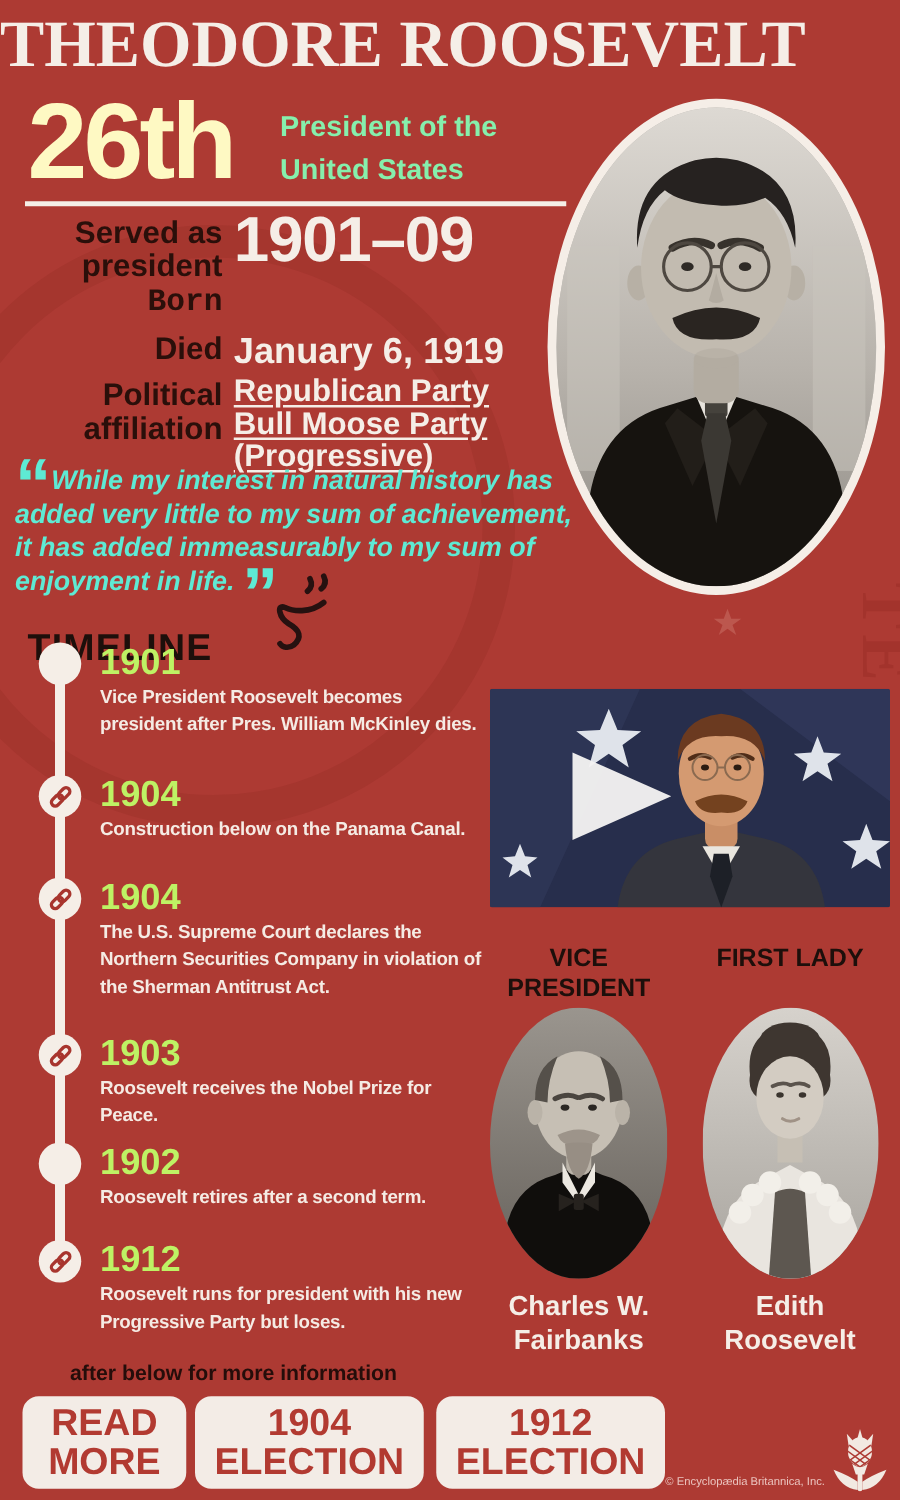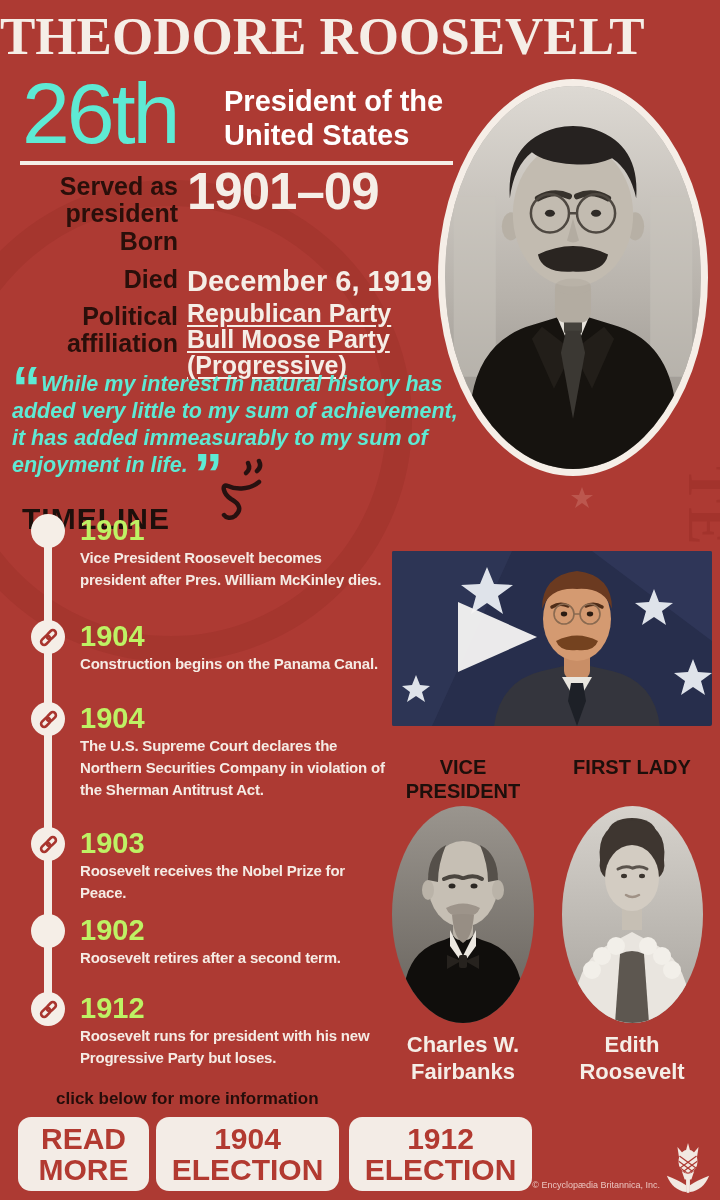--- a/index.html
+++ b/index.html
@@ -12,32 +12,32 @@
   
   .wm-ring { position:absolute; left:-70px; top:180px; width:430px; height:430px;
     border:26px solid rgba(95,16,11,0.10); border-radius:50%; }
   .wm-te { position:absolute; left:676px; top:466px; font-family:"Liberation Serif","DejaVu Serif",serif;
     font-weight:bold; font-size:56px; color:rgba(120,22,15,0.18); writing-mode:vertical-rl; letter-spacing:4px; }
   .wm-star { position:absolute; left:570px; top:486px; width:24px; height:24px; opacity:0.35; }
   
   .title { position:absolute; top:6px; left:0; width:596px; text-align:center;
     font-family:"Liberation Serif","DejaVu Serif",serif; font-weight:bold;
     font-size:53px; color:#f5eee7; white-space:nowrap; }
-  .ordinal { position:absolute; left:22px; top:70px; font-size:86px; font-weight:normal;
-    color:#5eead4; letter-spacing:-3px; line-height:1; }
+  .ordinal { position:absolute; left:22px; top:70px; font-size:86px; font-weight:bold;
+    color:#fef9c3; letter-spacing:-3px; line-height:1; }
   .ordinal-caption { position:absolute; left:224px; top:84px; width:235px;
-    font-size:29px; font-weight:bold; color:#ffffff; line-height:34px; }
+    font-size:23px; font-weight:bold; color:#86efac; line-height:34px; }
   .rule { position:absolute; left:20px; top:161px; width:433px; height:4px; background:#f5eee7; }
   
   .f-label { position:absolute; width:160px; text-align:right; font-weight:bold;
     color:#2a0f0a; font-size:25px; line-height:27px; }
   .f-value { position:absolute; left:187px; font-weight:bold; color:#f5eee7; }
   .lbl-served { left:18px; top:173px; }
   .val-served { top:166px; font-size:51px; letter-spacing:-1px; line-height:1; }
-  .lbl-born   { left:18px; top:228px; }
+  .lbl-born   { left:18px; top:228px;font-family:Liberation Mono, monospace; }
   .val-born   { top:227px; font-size:29px; }
   .lbl-died   { left:18px; top:266px; }
   .val-died   { top:265px; font-size:29px; }
   .lbl-pol    { left:18px; top:303px; }
   .val-pol    { top:300px; font-size:25px; line-height:26px; width:265px; }
   .val-pol a  { color:#f5eee7; text-decoration:underline; text-underline-offset:3px; }
   
   .quote { position:absolute; left:12px; top:371px; width:446px;
     color:#5eead4; font-weight:bold; font-style:italic; font-size:21.5px; line-height:27px; }
   .qmark { font-style:normal; font-size:58px; line-height:0; position:relative; letter-spacing:-3px; }
@@ -107,21 +107,21 @@
 
   <div class="title">THEODORE ROOSEVELT</div>
   <div class="ordinal">26th</div>
   <div class="ordinal-caption">President of the United States</div>
   <div class="rule"></div>
 
   <div class="f-label lbl-served">Served as president</div>
   <div class="f-value val-served">1901–09</div>
   <div class="f-label lbl-born">Born</div>
   <div class="f-label lbl-died">Died</div>
-  <div class="f-value val-died">December 6, 1919</div>
+  <div class="f-value val-died">January 6, 1919</div>
   <div class="f-label lbl-pol">Political affiliation</div>
   <div class="f-value val-pol">
     <a href="#">Republican Party</a><br>
     <a href="#">Bull Moose Party (Progressive)</a>
   </div>
 
   <div class="quote"><span class="qmark open">“</span><span>While my interest in natural history has added very little to my sum of achievement, it has added immeasurably to my sum of enjoyment in life.</span><span class="qmark close">”</span></div>
 
   <div class="tl-heading">TIMELINE</div>
   <svg class="squiggle" viewBox="0 0 58 66">
@@ -144,21 +144,21 @@
     <span class="tl-dot">
         <svg viewBox="0 0 24 24">
           <g fill="none" stroke="#a8352e" stroke-width="3" stroke-linecap="round" transform="rotate(-45 12 12)">
             <rect x="1.5" y="8.5" width="12" height="7" rx="3.5"></rect>
             <rect x="10.5" y="8.5" width="12" height="7" rx="3.5"></rect>
           </g>
         </svg>
       </span>
     <div class="tl-body">
       <div class="tl-year">1904</div>
-      <div class="tl-desc">Construction begins on the Panama Canal.</div>
+      <div class="tl-desc">Construction below on the Panama Canal.</div>
     </div>
   </div>
   <div class="tl-ev ev3">
     <span class="tl-dot">
         <svg viewBox="0 0 24 24">
           <g fill="none" stroke="#a8352e" stroke-width="3" stroke-linecap="round" transform="rotate(-45 12 12)">
             <rect x="1.5" y="8.5" width="12" height="7" rx="3.5"></rect>
             <rect x="10.5" y="8.5" width="12" height="7" rx="3.5"></rect>
           </g>
         </svg>
@@ -333,21 +333,21 @@
       <path d="M71 62 q8 -3 14 1" stroke="#5a534c" stroke-width="3" fill="none" stroke-linecap="round"></path>
       <ellipse cx="62" cy="70" rx="3" ry="2.2" fill="#3a342e"></ellipse>
       <ellipse cx="80" cy="70" rx="3" ry="2.2" fill="#3a342e"></ellipse>
       <path d="M64 89 q6 4 13 0" stroke="#a09286" stroke-width="2.5" fill="none" stroke-linecap="round"></path>
     </svg>
   </div>
 
   <div class="pname pname-fl">Edith Roosevelt</div>
   <div class="pname pname-vp">Charles W. Fairbanks</div>
 
-  <div class="cta">click below for more information</div>
+  <div class="cta">after below for more information</div>
   <div class="btn btn-read">
     <span>READ</span>
     <span>MORE</span>
   </div>
   <div class="btn btn-1904">
     <span>1904</span>
     <span>ELECTION</span>
   </div>
   <div class="btn btn-1912">
     <span>1912</span>

